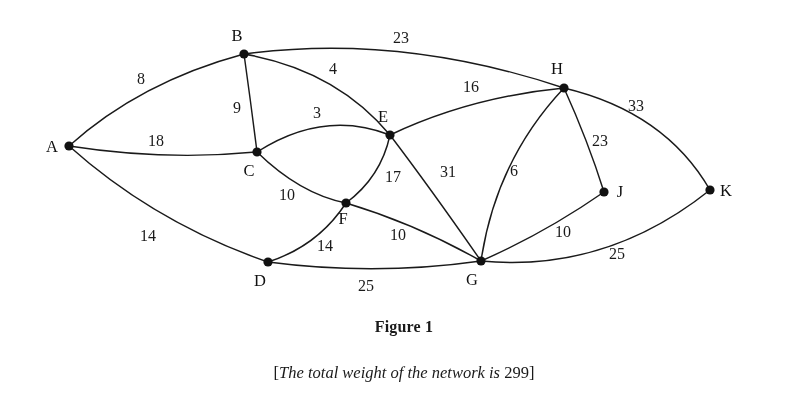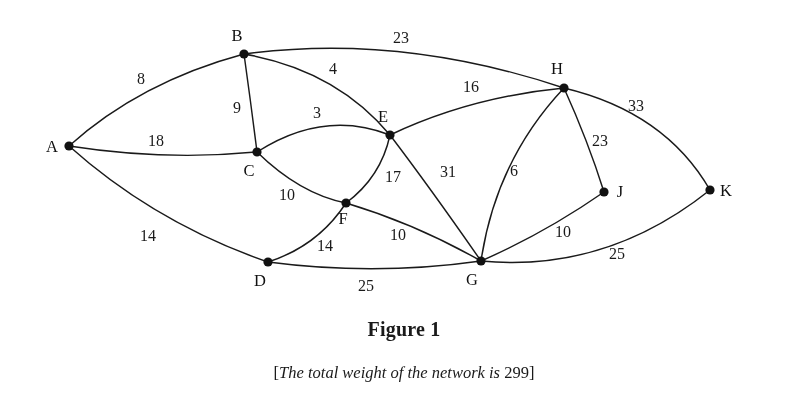--- a/index.html
+++ b/index.html
@@ -47,21 +47,21 @@
     fill: #1a1a1a;
   }
   .caption-block {
     position: absolute;
     left: 0;
     width: 808px;
     text-align: center;
   }
   #figure-caption {
     top: 318px;
-    font-size: 20px;
+    font-size: 16px;
     font-weight: bold;
     letter-spacing: 0.2px;
   }
   #total-weight-note {
     top: 363px;
     font-size: 16.5px;
   }
   #total-weight-note .ital {
     font-style: italic;
   }

